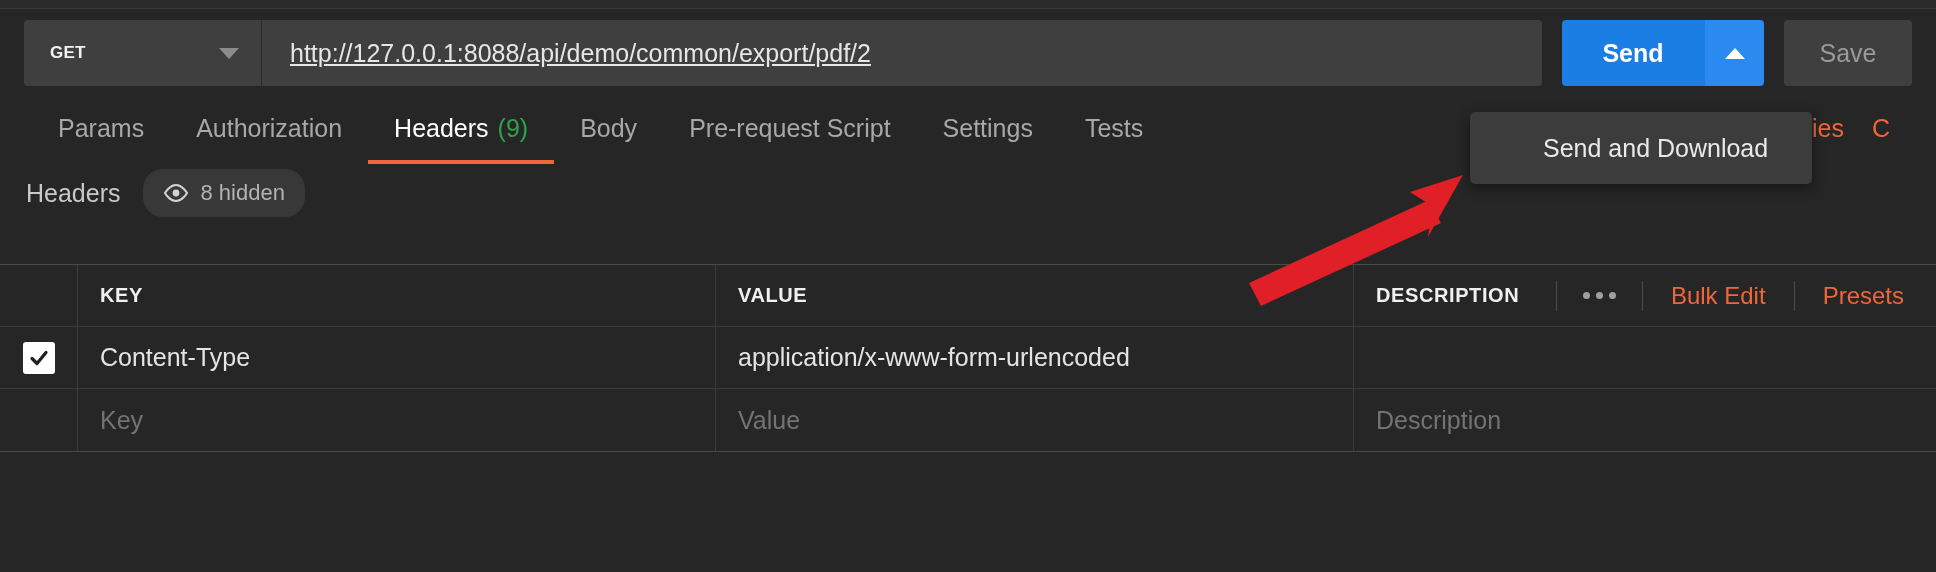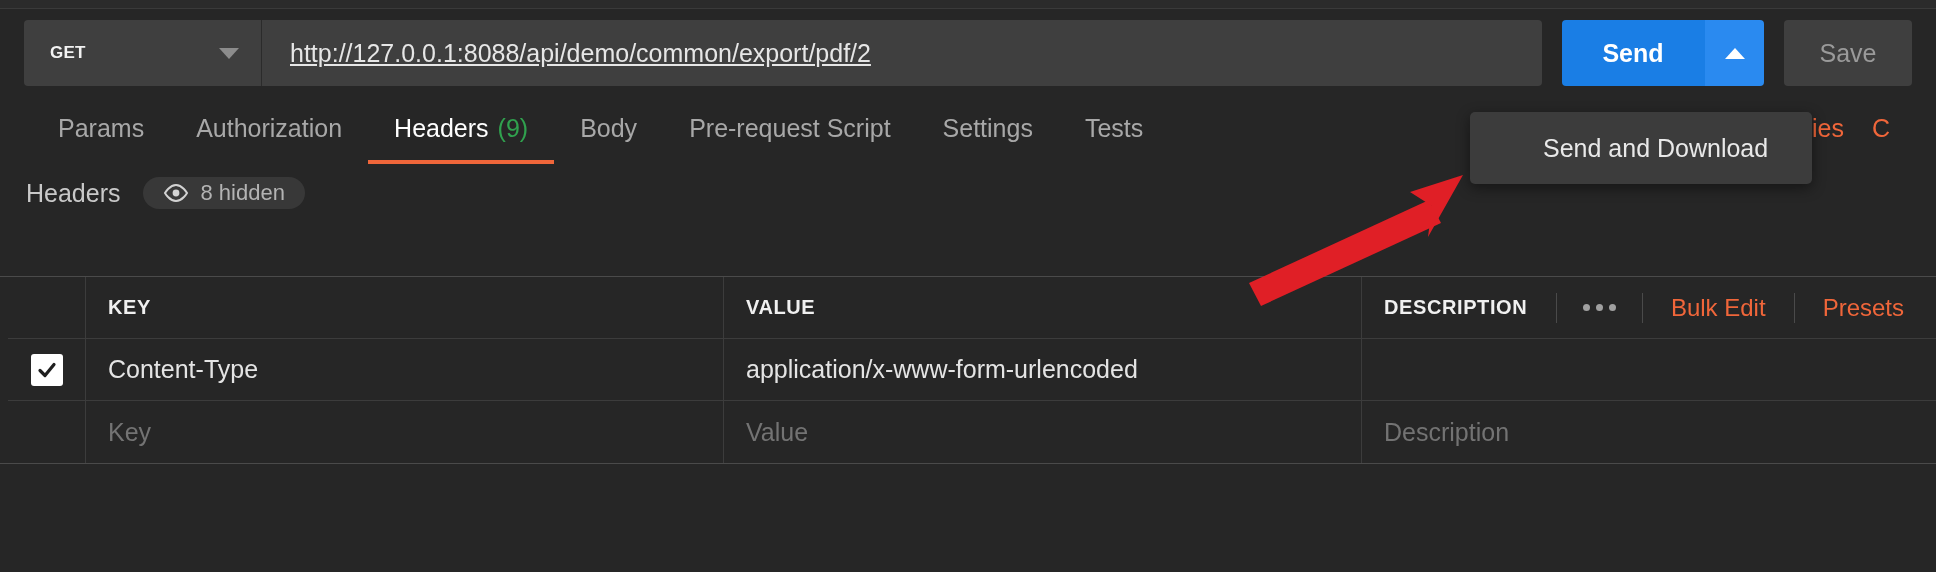--- a/index.html
+++ b/index.html
@@ -187,42 +187,41 @@
     display: flex;
     align-items: center;
     padding: 0 26px;
   }
   .headers-label {
     font-size: 25px;
     color: #c9c9c9;
   }
   .hidden-pill {
     margin-left: 22px;
-    height: 32px;
+    height: 48px;
     background: #383838;
     border-radius: 20px;
     display: flex;
     align-items: center;
     padding: 0 20px;
     cursor: pointer;
   }
   .eye-icon { margin-right: 12px; display: flex; align-items: center; }
   .hidden-pill-label {
     font-size: 22px;
     color: #b3b3b3;
   }
 
   
   .table {
     position: absolute;
-    left: 0; top: 276px;
+    left: 0; top: 264px;
     width: 1936px;
     border-top: 1px solid #4a4a4a;
     border-bottom: 1px solid #4a4a4a;
-    padding-left: 8px;
   }
   .trow {
     display: flex;
     height: 62px;
     border-bottom: 1px solid #3c3c3c;
   }
   .trow:last-child { border-bottom: none; }
 
   .cell-check {
     width: 78px;

